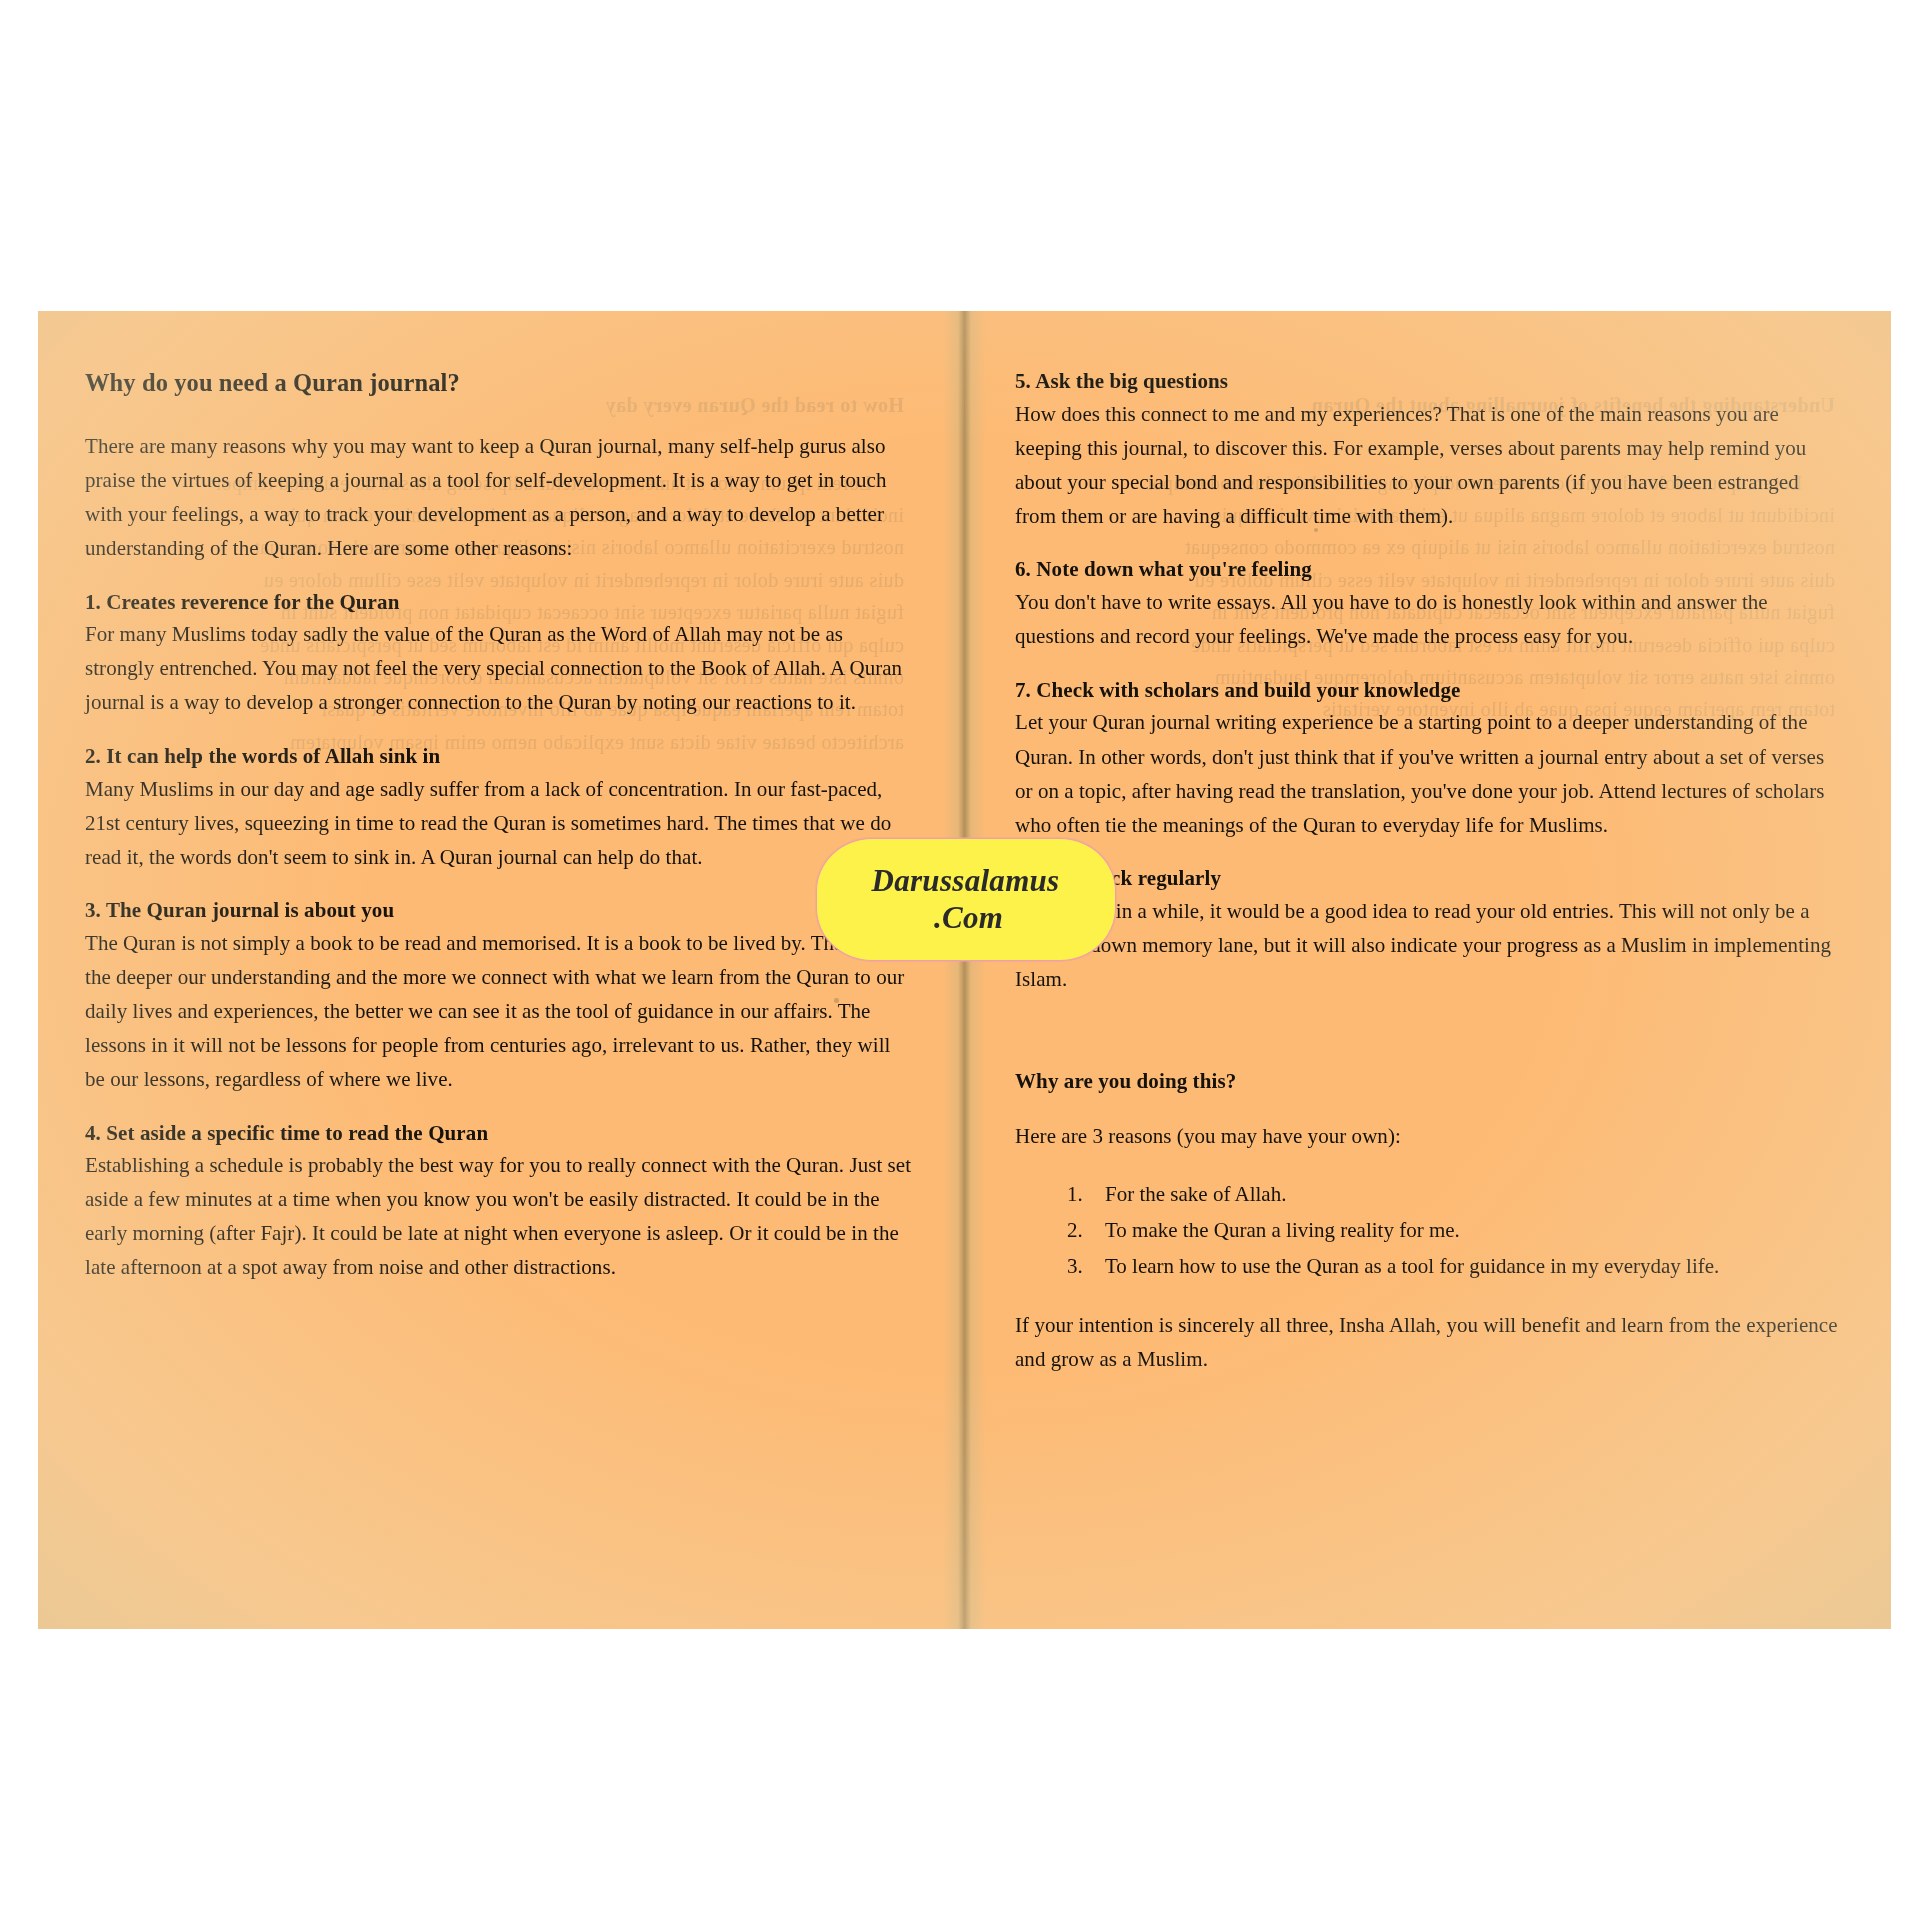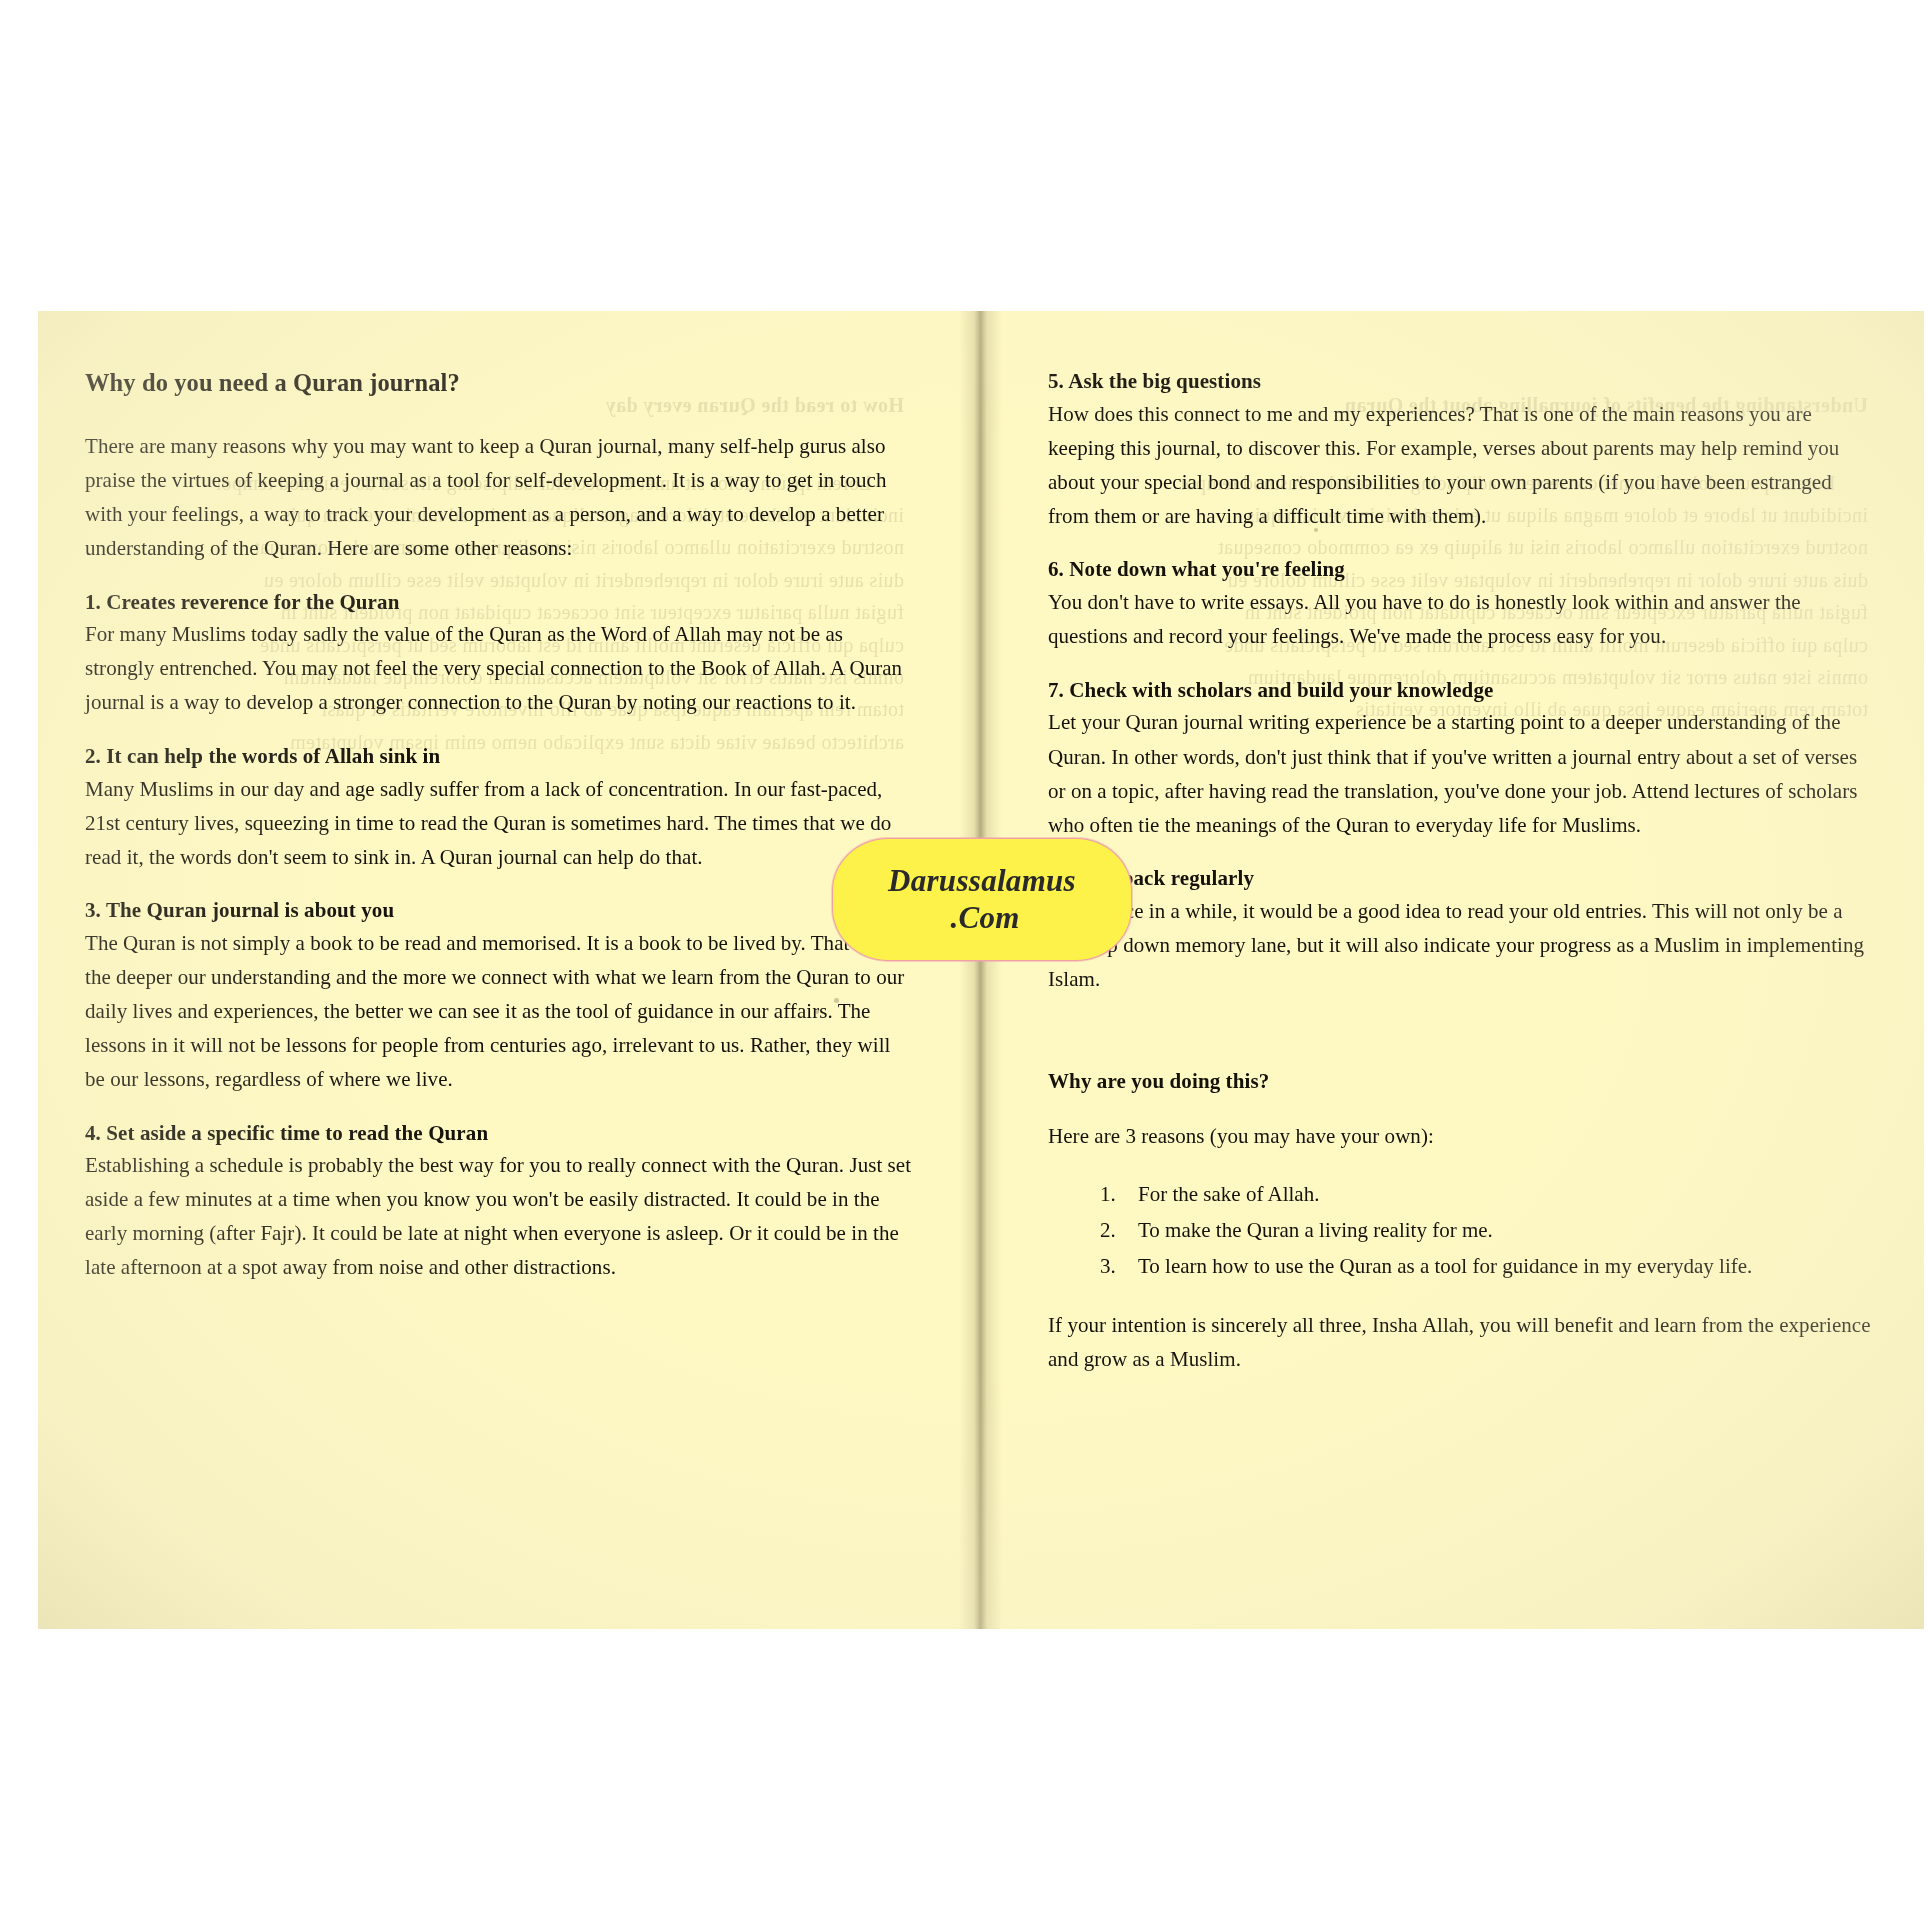--- a/index.html
+++ b/index.html
@@ -23,23 +23,22 @@
     background: #ffffff;
   }
 
   
   .spread {
     position: absolute;
     left: 38px;
     top: 311px;
     width: 1853px;
     height: 1318px;
-    background: #fef9c3;
+    background: #fdba74;
     box-shadow: none;
-    padding-left: 33px;
   }
 
   
   .gutter {
     position: absolute;
     left: 50%;
     top: 0;
     width: 43px;
     margin-left: -21.7px;
     height: 100%;

